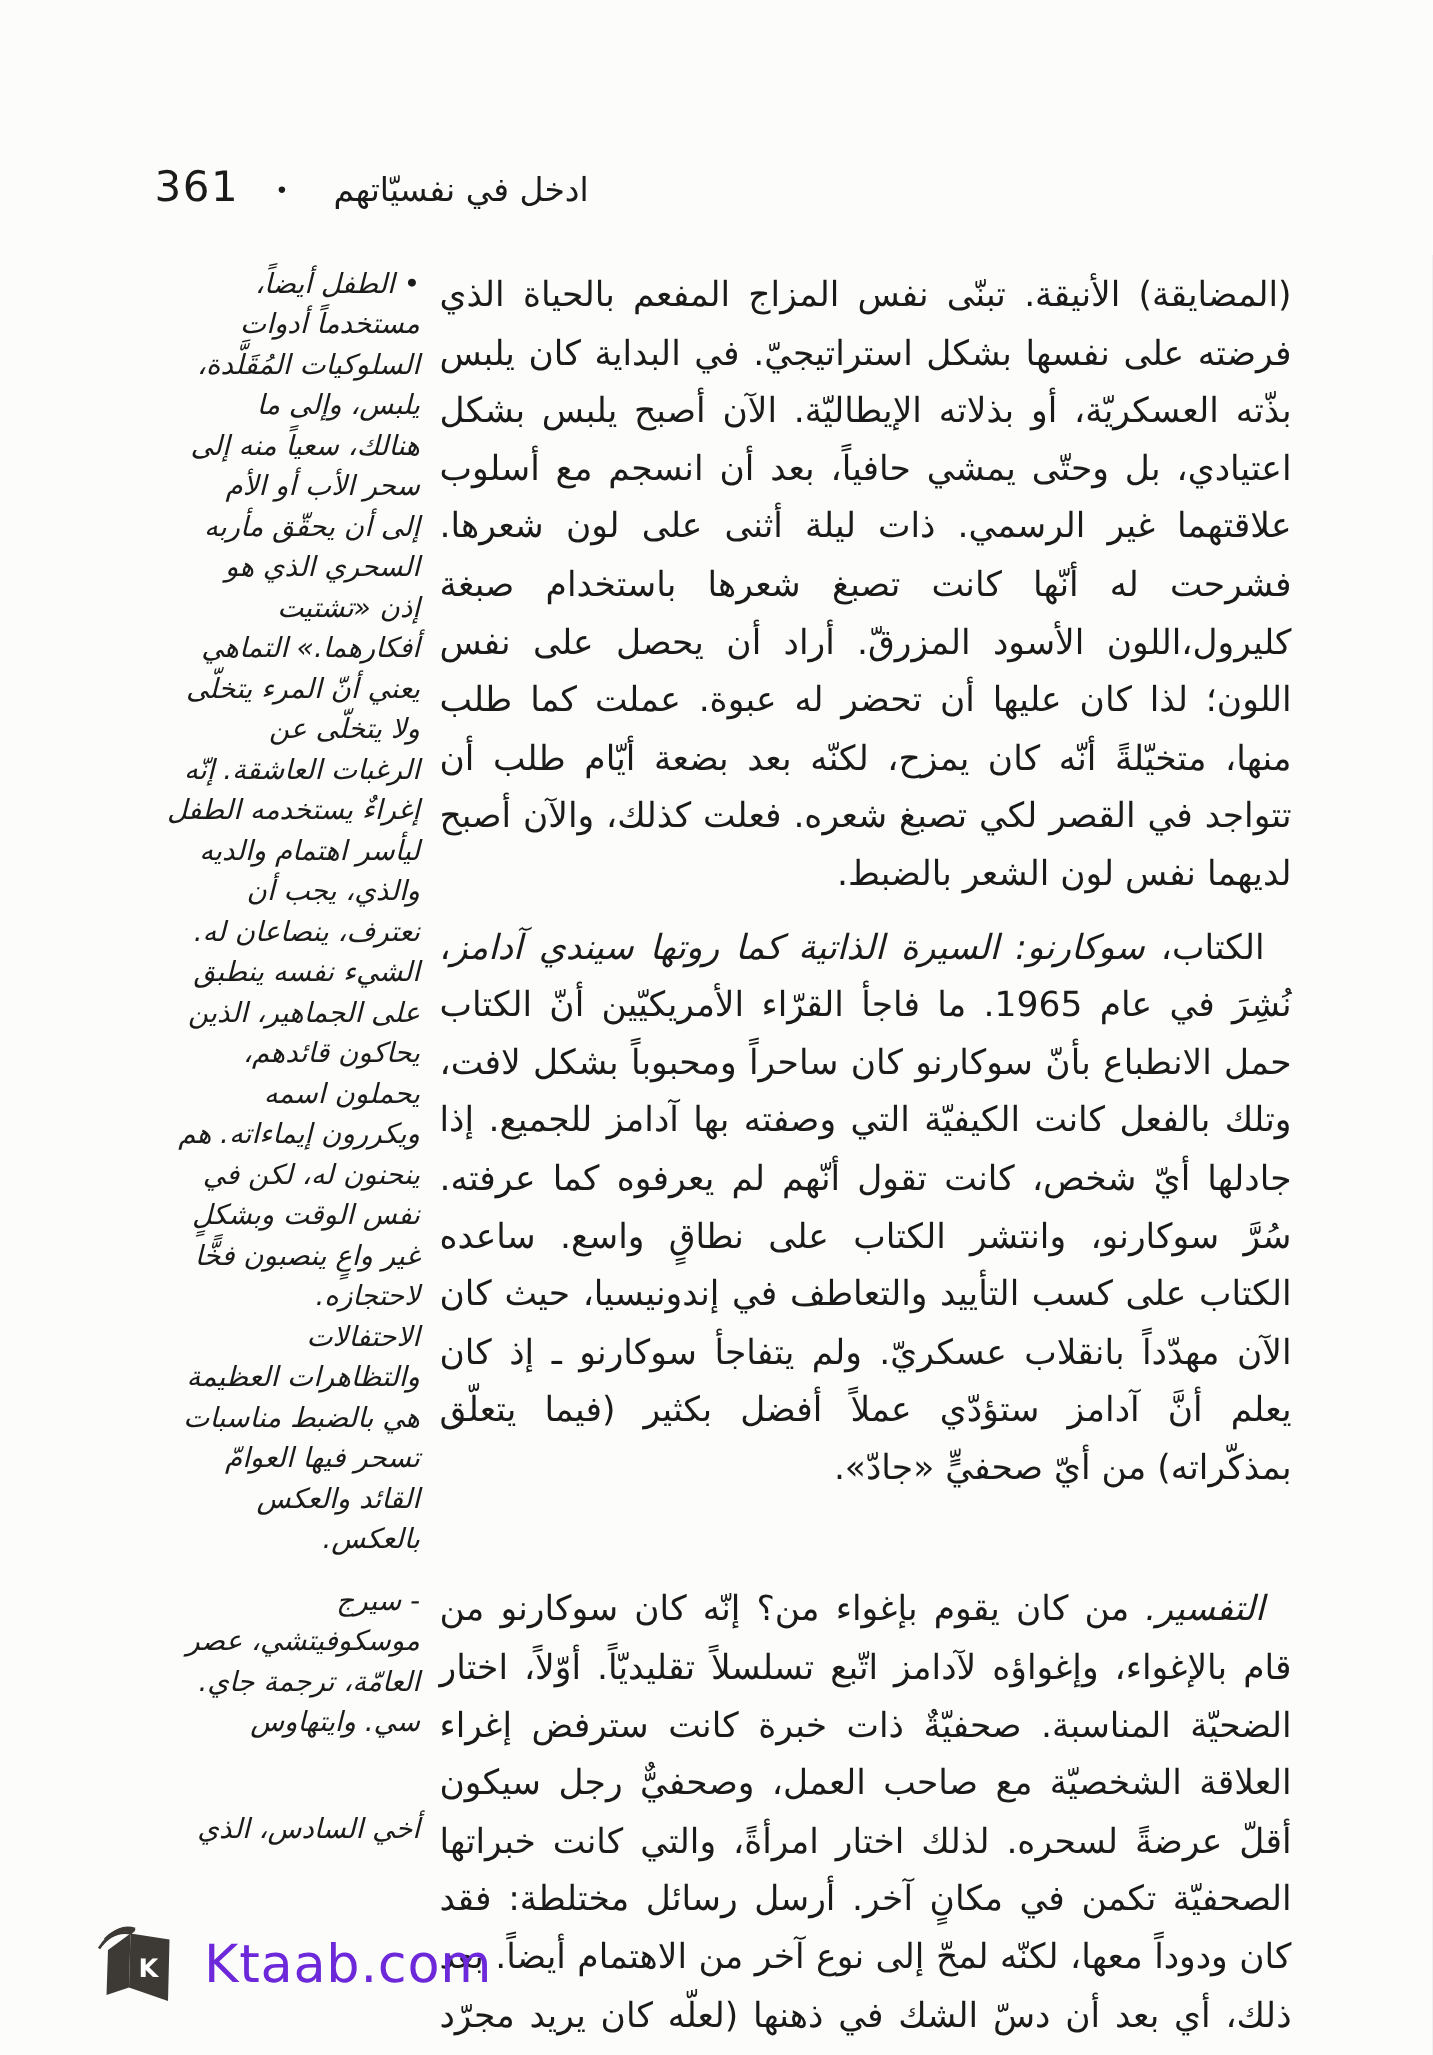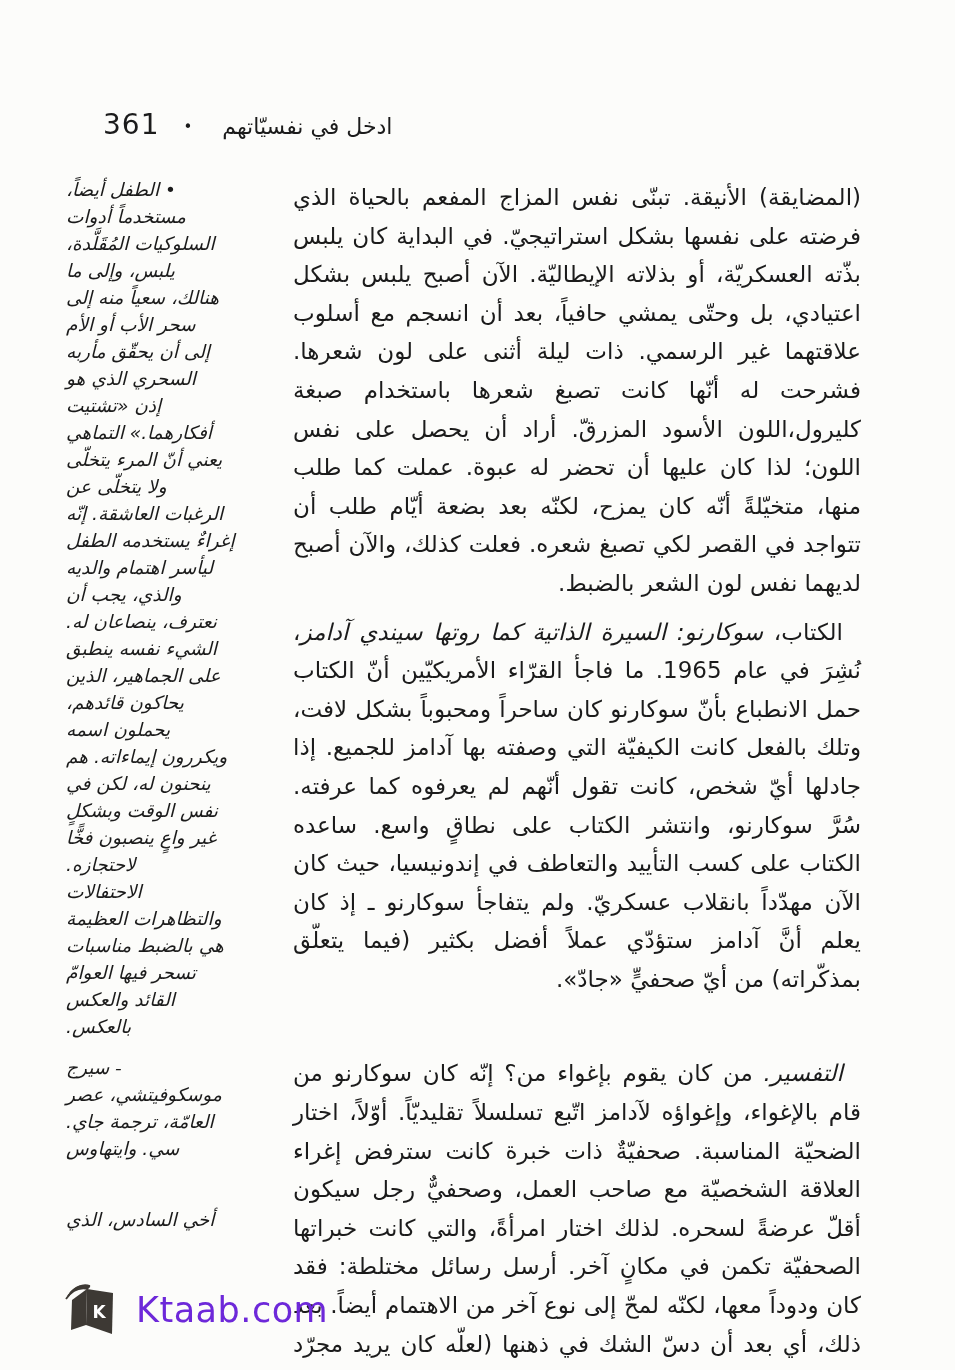--- a/index.html
+++ b/index.html
@@ -18,21 +18,21 @@
     position:absolute; top:108px; left:103px;
     display:flex; align-items:baseline; direction:ltr;
   }
   .running-head .num { font-size:28px; letter-spacing:1px; }
   .running-head .sep { margin:0 30px 0 24px; font-size:15px; position:relative; top:-2px; }
   .running-head .title { font-size:22px; direction:rtl; }
 
   
   .margin-col {
     position:absolute; top:176px; left:66px; width:214px;
-    direction:rtl; text-align:left;
+    direction:rtl; text-align:right;
     font-style:italic;
     font-size:18.5px; line-height:27px;
   }
   .margin-col .line { white-space:nowrap; }
   .margin-col .attribution { margin-top:14px; }
   .margin-col .next-note { margin-top:44px; }
 
   
   .body-col {
     position:absolute; top:168px; left:283px; width:588px;

